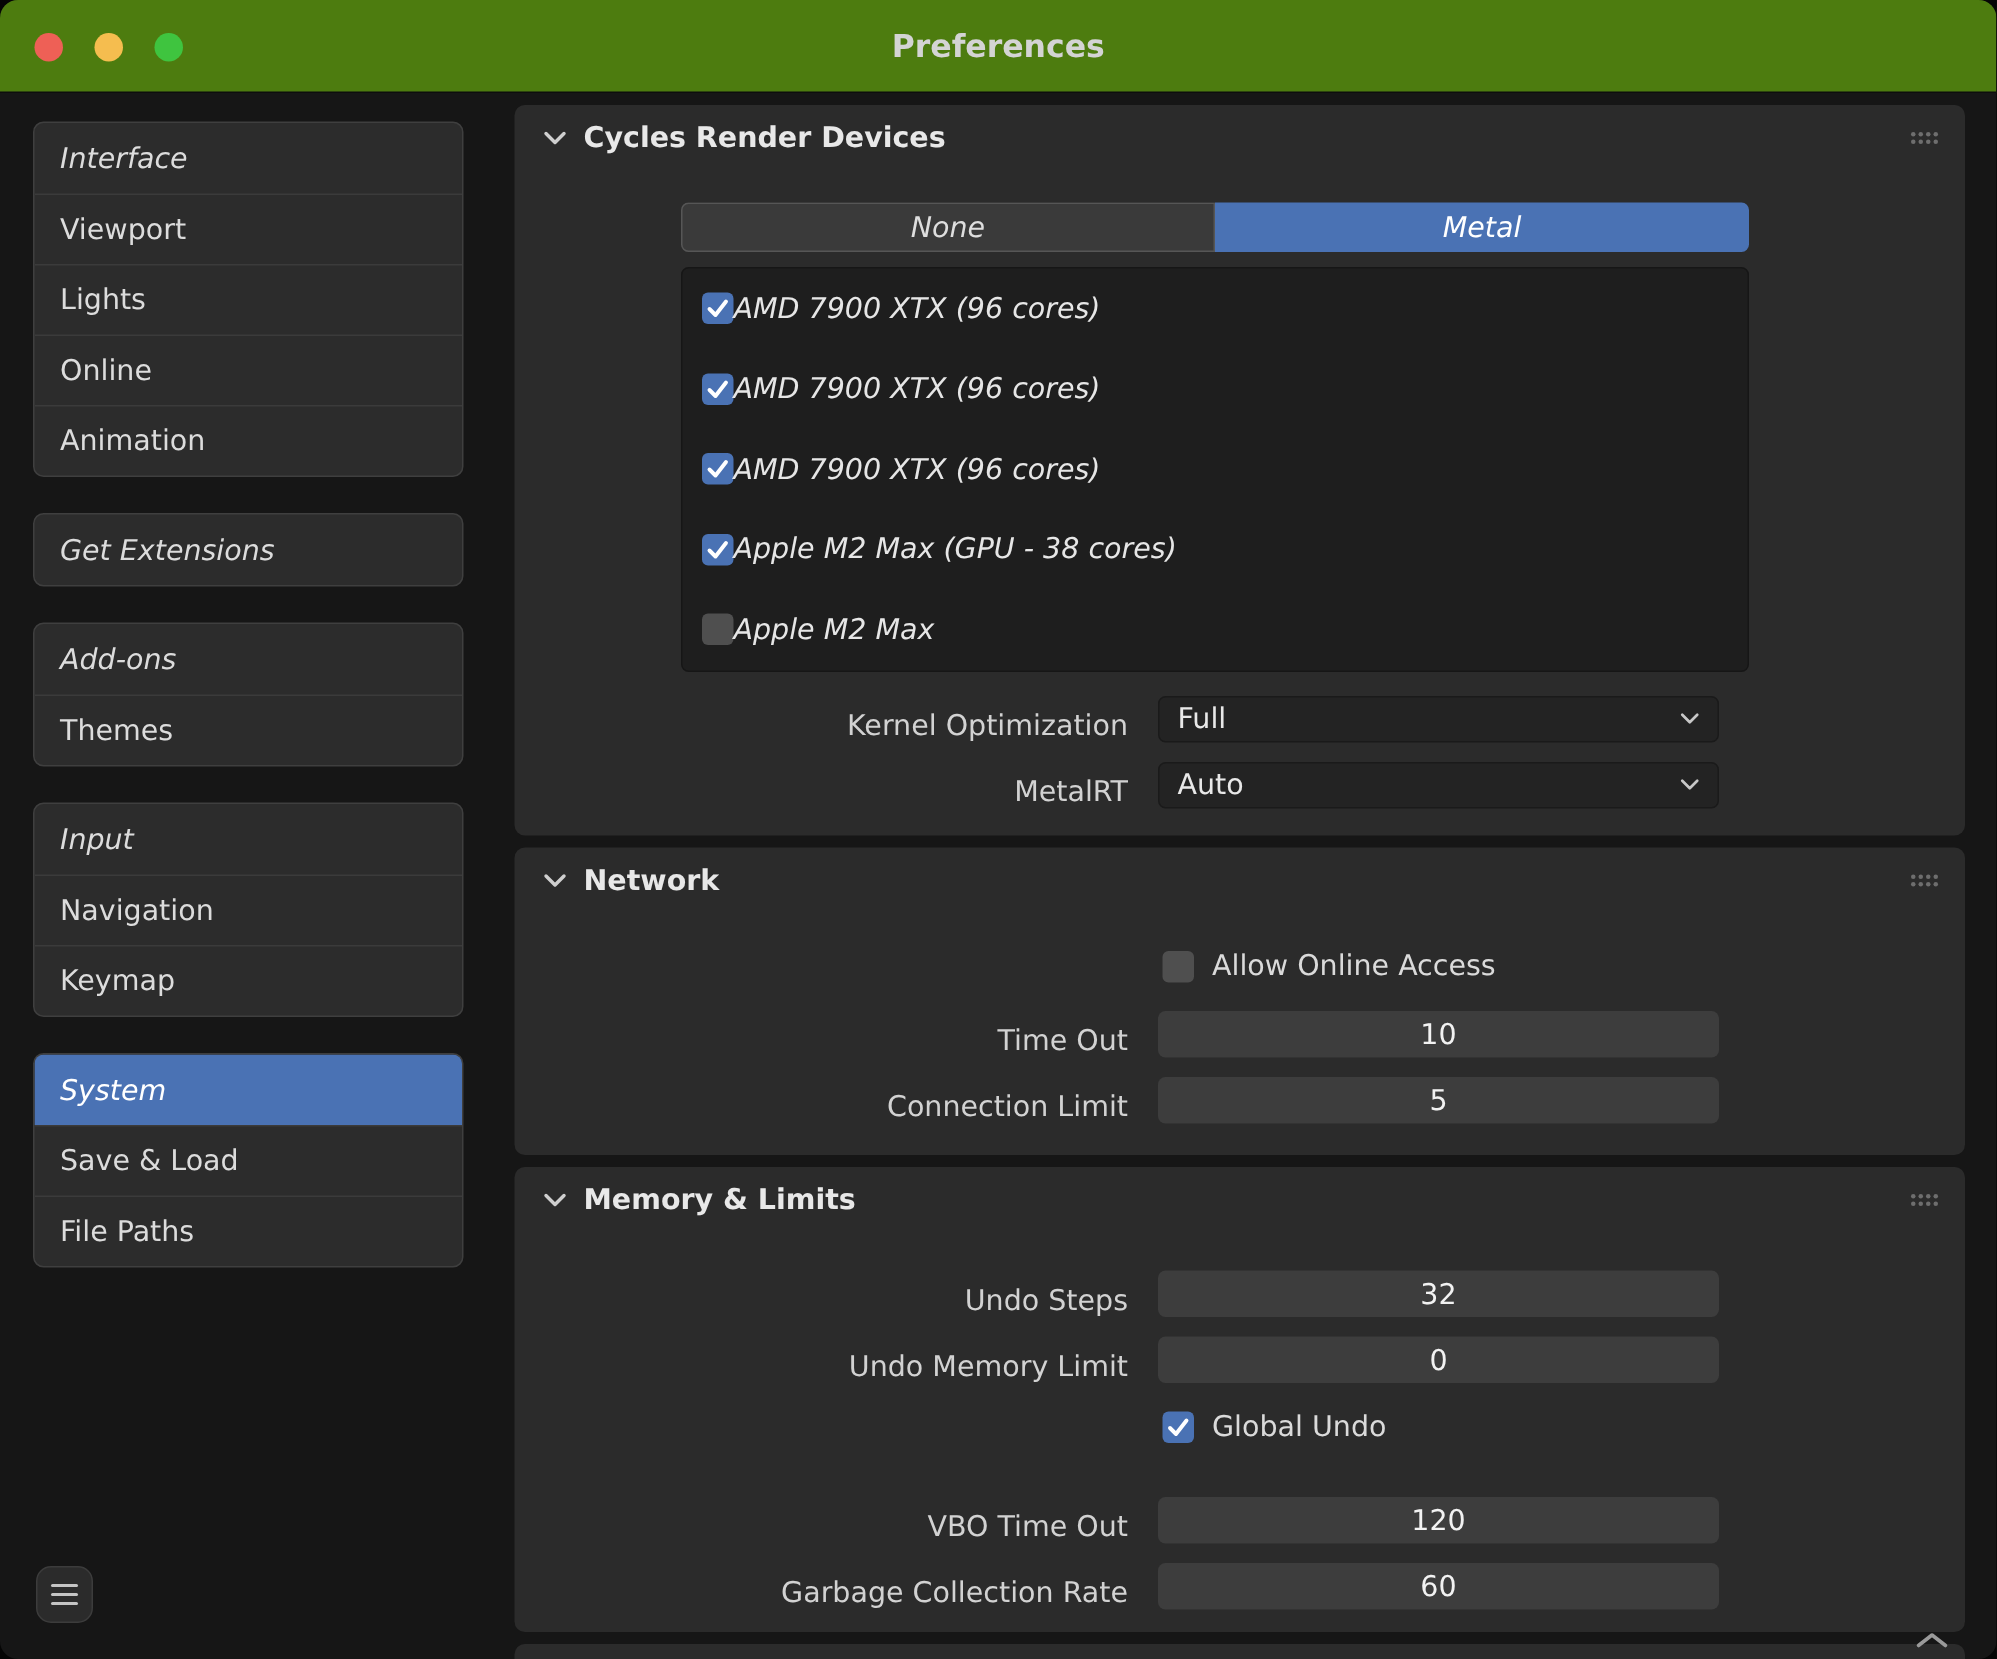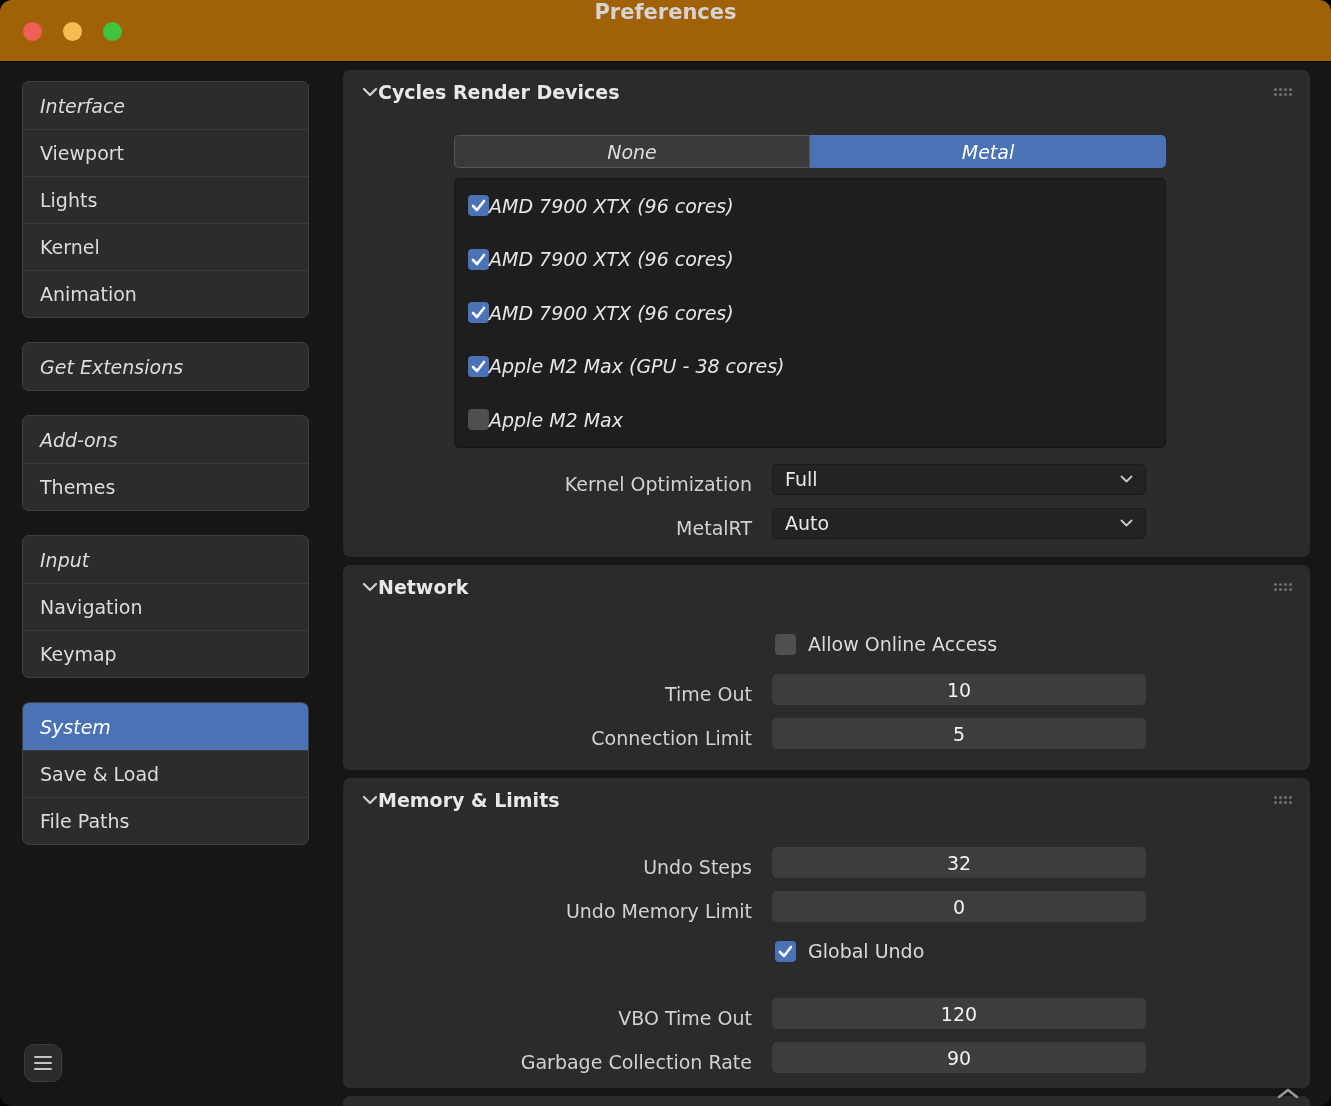--- a/index.html
+++ b/index.html
@@ -6,22 +6,22 @@
   html,body { background:#050505; }
   .window {
     position:relative; width:1331px; height:1106px;
     background:#161616; border-radius:12px; overflow:hidden;
     font-family:"DejaVu Sans","Liberation Sans",sans-serif;
     color:#dcdcdc;
   }
   
   .titlebar {
     position:absolute; top:0; left:0; right:0; height:62px;
-    background:#a16207; border-bottom:1px solid #0d0d0d;
-    display:flex; justify-content:center;
+    background:#4d7c0f; border-bottom:1px solid #0d0d0d;
+    display:flex; align-items:center; justify-content:center;
   }
   .traffic { position:absolute; left:23px; top:22px; display:flex; gap:21px; }
   .light { width:19px; height:19px; border-radius:50%; display:block; }
   .light.red   { background:#ee6056; }
   .light.yellow{ background:#f5bd4f; }
   .light.green { background:#3fc43f; }
   .win-title { font-size:21px; font-weight:bold; color:#d4d4d4; }
 
   
   .sidebar { position:absolute; left:22px; top:81px; width:287px; }
@@ -44,21 +44,21 @@
   .menu-btn span { display:block; width:18px; height:2px; background:#c4c4c4; border-radius:1px; }
 
   
   .main { position:absolute; left:343px; top:70px; width:967px; bottom:0; }
   .panel { background:#2b2b2b; border-radius:7px; margin-bottom:8px; position:relative; overflow:hidden; }
   .panel.cycles  { height:487px; }
   .panel.network { height:205px; }
   .panel.memory  { height:310px; }
   .panel.partial { height:20px; margin-bottom:0; border-radius:7px 7px 0 0; }
 
-  .panel-header { height:44px; display:flex; align-items:center; padding:0 19px; }
+  .panel-header { height:44px; display:flex; align-items:center; gap:11px; padding:0 19px; }
   .panel-title { font-size:19px; font-weight:bold; color:#e8e8e8; }
   .chev { display:flex; align-items:center; }
 
   .drag-dots { position:absolute; top:18px; right:17px; width:19px; height:9px; }
   .drag-dots i {
     position:absolute; left:0; top:0; width:3px; height:3px; border-radius:50%; background:#6e6e6e;
     box-shadow:5px 0 0 #6e6e6e,10px 0 0 #6e6e6e,15px 0 0 #6e6e6e,
                0 5px 0 #6e6e6e,5px 5px 0 #6e6e6e,10px 5px 0 #6e6e6e,15px 5px 0 #6e6e6e;
   }
 
@@ -123,21 +123,21 @@
       <span class="light green"></span>
     </div>
     <div class="win-title">Preferences</div>
   </div>
 
   <nav class="sidebar">
     <div class="sgroup">
       <div class="sitem">Interface</div>
       <div class="sitem">Viewport</div>
       <div class="sitem">Lights</div>
-      <div class="sitem">Kernel</div>
+      <div class="sitem">Online</div>
       <div class="sitem">Animation</div>
     </div>
     <div class="sgroup">
       <div class="sitem">Get Extensions</div>
     </div>
     <div class="sgroup">
       <div class="sitem">Add-ons</div>
       <div class="sitem">Themes</div>
     </div>
     <div class="sgroup">
@@ -320,21 +320,21 @@
       <div class="prow mt36">
         <div class="lbl">VBO Time Out</div>
         <div class="val">
             <div class="field">120</div>
           </div>
       </div>
 
       <div class="prow mt13">
         <div class="lbl">Garbage Collection Rate</div>
         <div class="val">
-            <div class="field">90</div>
+            <div class="field">60</div>
           </div>
       </div>
     </section>
 
     <section class="panel partial"></section>
 
     <span class="scroll-up">
       <svg width="24" height="13" viewBox="0 0 24 13">
           <polyline points="3,10 12,3 21,10" fill="none" stroke="#9a9a9a" stroke-width="2.4" stroke-linecap="round" stroke-linejoin="round"></polyline>
         </svg>

